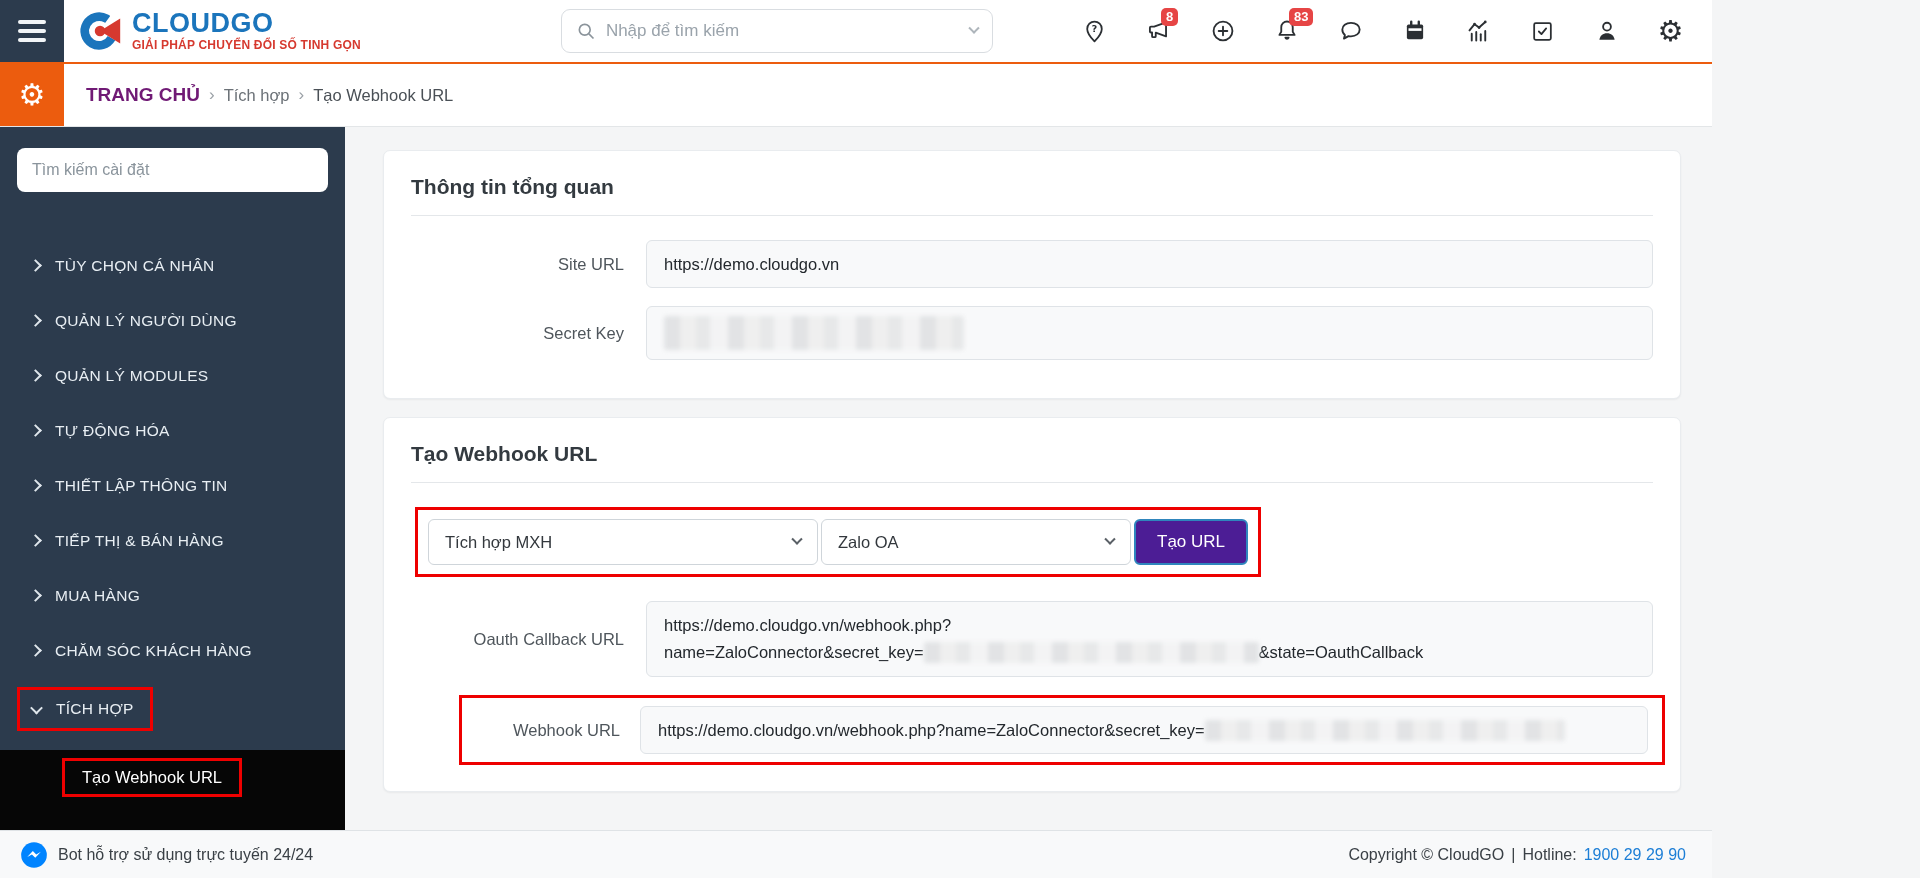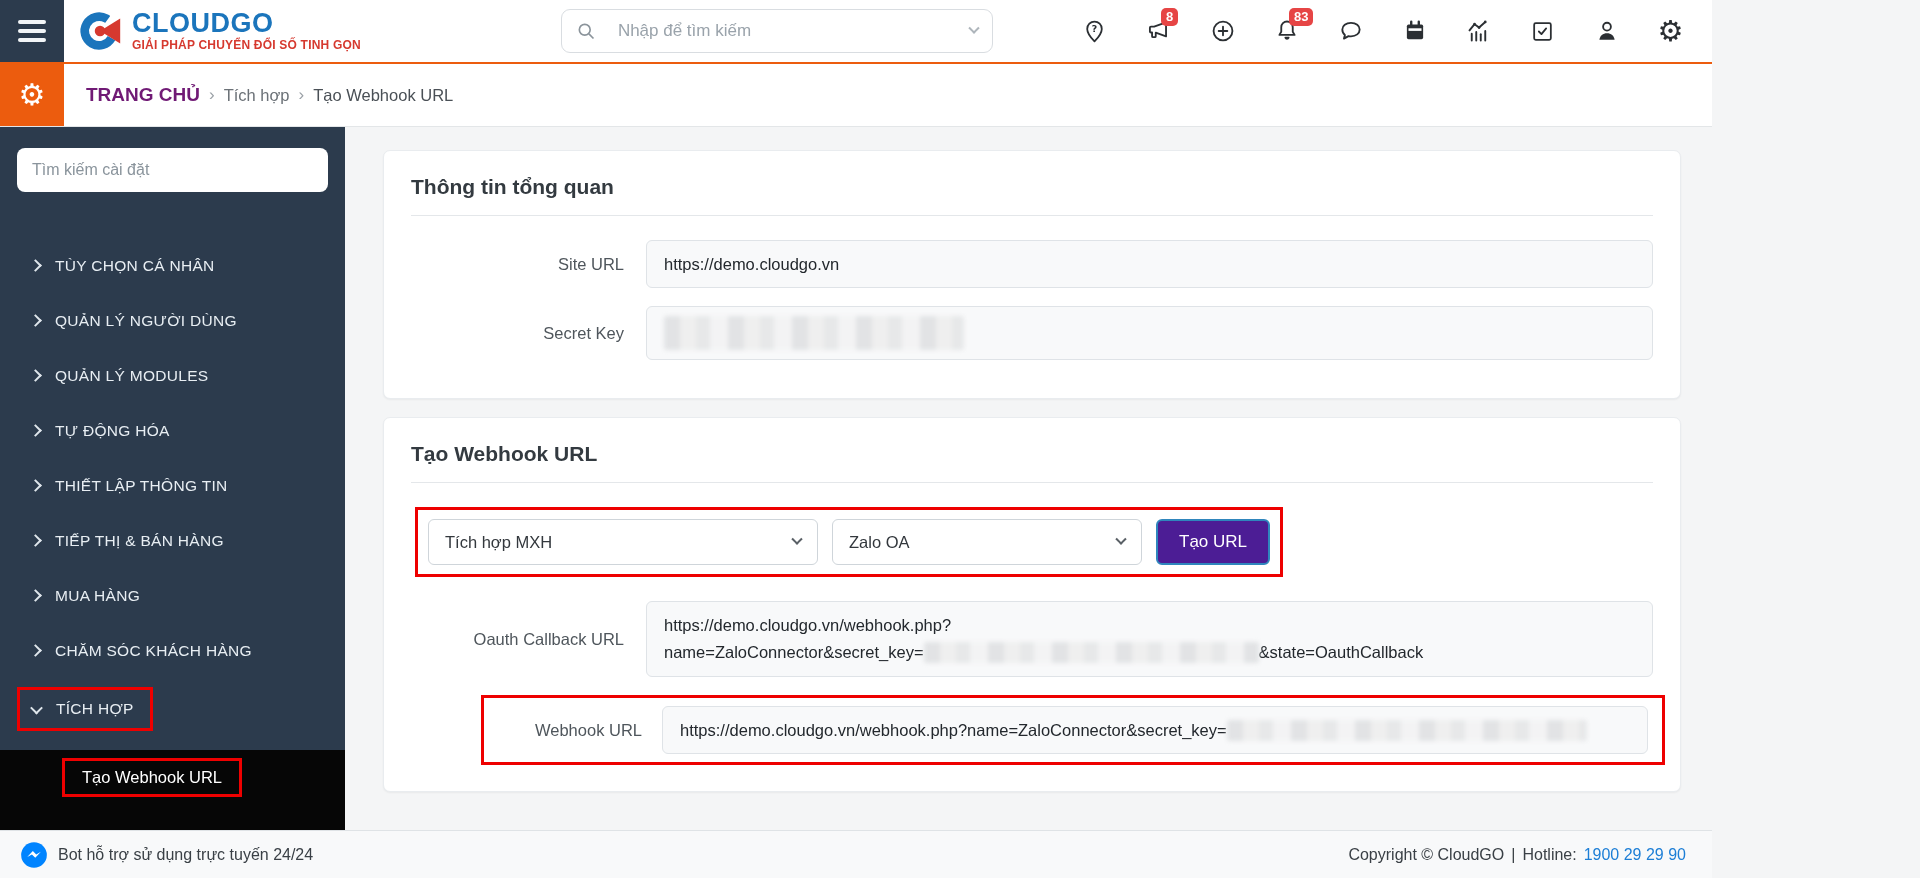--- a/index.html
+++ b/index.html
@@ -9,21 +9,21 @@
 
   
   .topbar { height:64px; background:#fff; display:flex; align-items:center; border-bottom:2px solid #ec5c0e; flex:none; }
   .burger { width:64px; height:100%; background:#2c3b4d; display:flex; align-items:center; justify-content:center; cursor:pointer; }
   .burger-icon span { display:block; width:28px; height:4px; background:#f2f5f7; border-radius:2px; margin:5px 0; }
   .logo { display:flex; align-items:center; padding-left:14px; }
   .logo-text { margin-left:8px; }
   .logo-name { font-size:27px; font-weight:800; color:#1b75bc; letter-spacing:.5px; line-height:26px; }
   .logo-tag { font-size:12px; font-weight:700; color:#d6392f; letter-spacing:.2px; margin-top:2px; }
   .top-search { margin-left:200px; width:432px; height:44px; border:1px solid #d9dde1; border-radius:9px; display:flex; align-items:center; padding:0 14px; background:#fff; }
-  .top-search input { border:none; outline:none; flex:1; font-size:17px; color:#333; margin:0 22px; font-family:inherit; }
+  .top-search input { border:none; outline:none; flex:1; font-size:17px; color:#333; margin:0 10px; font-family:inherit; }
   .top-search input::placeholder { color:#9aa3ab; }
   .icons { margin-left:auto; display:flex; align-items:center; gap:37px; padding-right:28px; }
   .icon-wrap { position:relative; width:27px; height:27px; display:flex; align-items:center; justify-content:center; cursor:pointer; }
   .icon-wrap svg { stroke:#2b2f33; fill:none; stroke-width:1.7; stroke-linecap:round; stroke-linejoin:round; }
   .badge { position:absolute; top:-10px; left:16px; background:#e64545; color:#fff; font-size:13px; font-weight:700; border-radius:5px; padding:1px 5px; line-height:16px; }
   .gear-glyph { font-size:29px; color:#2b2f33; line-height:1; }
 
   
   .crumbbar { height:63px; background:#fff; display:flex; align-items:center; border-bottom:1px solid #e3e6e8; flex:none; }
   .gearcell { width:64px; height:100%; background:#ec5c0e; display:flex; align-items:center; justify-content:center; }
@@ -59,28 +59,28 @@
   .field-label { width:235px; flex:none; text-align:right; padding-right:22px; color:#4f565c; font-size:16.5px; }
   .field-value { flex:1; background:#f8f9fa; border:1px solid #dfe3e7; border-radius:6px; min-height:48px; display:flex; align-items:center; padding:9px 17px; font-size:16.5px; color:#23282d; }
   .redact { display:inline-block; border-radius:3px; filter:blur(2px);
     background:
       repeating-linear-gradient(90deg,#e2e3e5 0 16px,#efefef 16px 32px,#e7e8e9 32px 46px,#f3f3f4 46px 64px),
       repeating-linear-gradient(0deg,rgba(255,255,255,.4) 0 11px,rgba(0,0,0,.04) 11px 22px); }
   .redact.big { width:300px; height:34px; }
   .redact.inline { width:335px; height:21px; vertical-align:-5px; }
   .redact.inline.wide { width:360px; }
 
-  .controls-annot { display:inline-flex; align-items:center; gap:14px; border:3px solid #ee0000; padding:9px 10px; margin:0 0 24px 4px; }
+  .controls-annot { display:inline-flex; align-items:center; gap:3px; border:3px solid #ee0000; padding:9px 10px; margin:0 0 24px 4px; }
   .select { width:390px; height:46px; background:#fff; border:1px solid #cfd5da; border-radius:6px; display:flex; align-items:center; justify-content:space-between; padding:0 16px; font-size:16.5px; color:#33383d; cursor:pointer; }
   .select.small { width:310px; }
   .sel-chev { width:8px; height:8px; border-right:2px solid #5a6066; border-bottom:2px solid #5a6066; transform:rotate(45deg) translate(-2px,-2px); }
   .search-chev { width:8px; height:8px; border-right:2px solid #aeb5bb; border-bottom:2px solid #aeb5bb; transform:rotate(45deg) translate(-2px,-2px); }
   .btn-primary { height:46px; padding:4px 21px; background:#4c1d95; border:2px solid #2f86bd; border-radius:6px; color:#fff; font-size:17px; display:flex; align-items:center; cursor:pointer; font-family:inherit; }
   .two-line { display:block; line-height:27px; padding:10px 17px; }
-  .webhook-annot { display:flex; align-items:center; border:3px solid #ee0000; padding:8px 14px 8px 10px; margin-left:70px; margin-right:-12px; margin-bottom:6px; }
+  .webhook-annot { display:flex; align-items:center; border:3px solid #ee0000; padding:8px 14px 8px 10px; margin-left:48px; margin-right:-12px; margin-bottom:6px; }
   .webhook-annot .field-label { width:168px; padding-right:20px; }
   .webhook-annot .field-value { margin-bottom:0; }
 
   
   .footer { height:48px; background:#f8f9fa; border-top:1px solid #dfe3e6; display:flex; align-items:center; padding:0 26px 0 20px; font-size:16px; color:#3a4046; flex:none; }
   .foot-left { display:flex; align-items:center; }
   .foot-left span { margin-left:10px; }
   .foot-right { margin-left:auto; display:flex; align-items:center; gap:7px; }
   .hotline { color:#1c7ed6; }
 </style>

